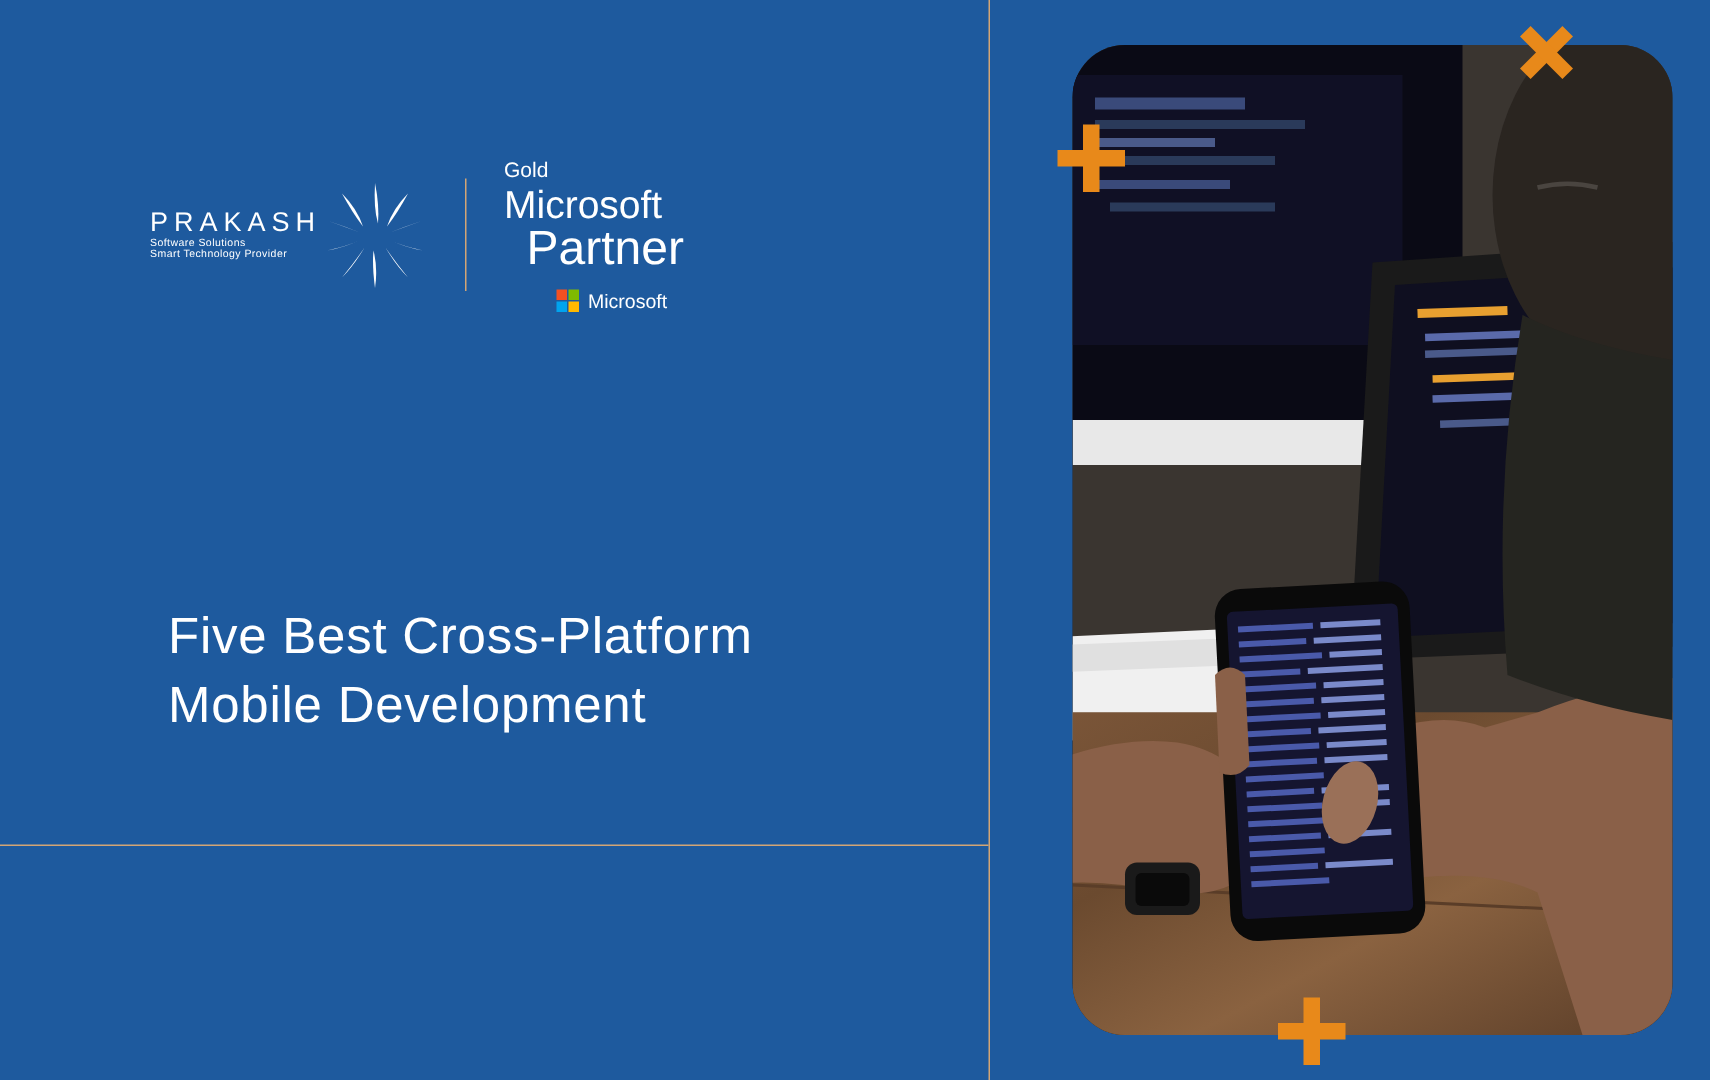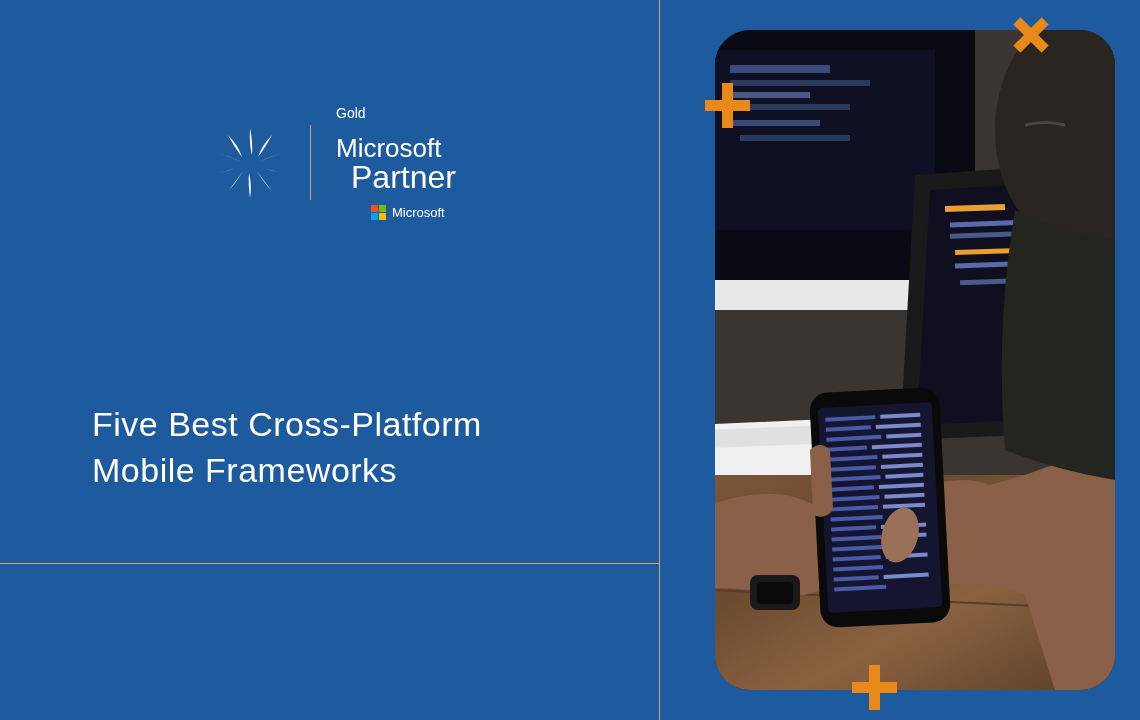--- a/index.html
+++ b/index.html
@@ -74,21 +74,21 @@
       background: #d4a574;
     }
     
     .ms-partner {
       color: white;
     }
     
     .ms-gold {
       font-size: 14px;
       font-weight: 300;
-      margin-bottom: 14px;
+      margin-bottom: 2px;
     }
     
     .ms-main {
       font-size: 26px;
       font-weight: 400;
       line-height: 1;
       margin-bottom: 0px;
     }
     
     .ms-partner-text {
@@ -118,21 +118,21 @@
       height: 7px;
     }
     
     .ms-footer-text {
       font-size: 13px;
       font-weight: 400;
     }
     
     .title {
       position: absolute;
-      left: 92px;
+      left: 112px;
       top: 402px;
       color: white;
       font-size: 34px;
       font-weight: 400;
       line-height: 1.35;
       letter-spacing: 0.5px;
     }
     
     .image-container {
       position: absolute;
@@ -191,20 +191,25 @@
         <path d="M 32,-10 Q 18,-5 10,-2 Q 20,-6 32,-10 Z"></path>
         <path d="M 32,10 Q 18,7 10,3 Q 20,8 32,10 Z"></path>
         <path d="M 22,28 Q 13,17 7,8 Q 14,20 22,28 Z"></path>
         <path d="M 0,35 Q -2,20 -1,10 Q 2,22 0,35 Z"></path>
         <path d="M -22,28 Q -13,17 -7,8 Q -14,20 -22,28 Z"></path>
         <path d="M -32,10 Q -18,7 -10,3 Q -20,8 -32,10 Z"></path>
         <path d="M -32,-10 Q -18,-5 -10,-2 Q -20,-6 -32,-10 Z"></path>
         <path d="M -22,-28 Q -15,-15 -8,-6 Q -12,-18 -22,-28 Z"></path>
       </g>
     </svg>
+    <div class="logo-text" style="position:absolute; left:0; top:26px;">
+      <div class="prakash-name">PRAKASH</div>
+      <div class="tagline">Software Solutions</div>
+      <div class="tagline">Smart Technology Provider</div>
+    </div>
   </div>
 
   <div class="logo-divider"></div>
 
   <div class="ms-partner">
     <div class="ms-gold">Gold</div>
     <div class="ms-main">Microsoft</div>
     <div class="ms-partner-text">Partner</div>
     <div class="ms-footer">
       <div class="ms-squares">
@@ -213,21 +218,21 @@
         <div class="ms-sq" style="background:#00a4ef"></div>
         <div class="ms-sq" style="background:#ffb900"></div>
       </div>
       <div class="ms-footer-text">Microsoft</div>
     </div>
   </div>
 </div>
 
 <div class="title">
   <div>Five Best Cross-Platform</div>
-  <div>Mobile Frameworks</div>
+  <div>Mobile Development</div>
 </div>
 
 <div class="image-container">
   <svg class="illustration" viewBox="0 0 400 660" preserveAspectRatio="xMidYMid slice">
     <rect width="400" height="660" fill="#3a3530"></rect>
 
     <rect x="-20" y="0" width="280" height="250" fill="#0a0a15"></rect>
     <rect x="0" y="20" width="220" height="180" fill="#101025"></rect>
     <rect x="15" y="35" width="100" height="8" fill="#3a4a7a"></rect>
     <rect x="15" y="50" width="140" height="6" fill="#2a3a5a"></rect>

